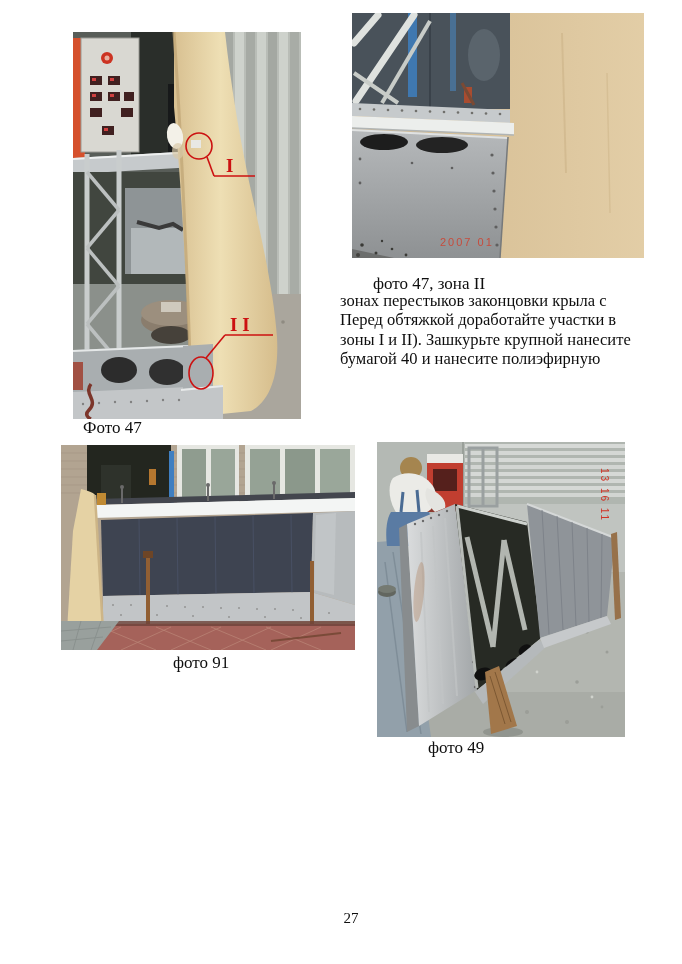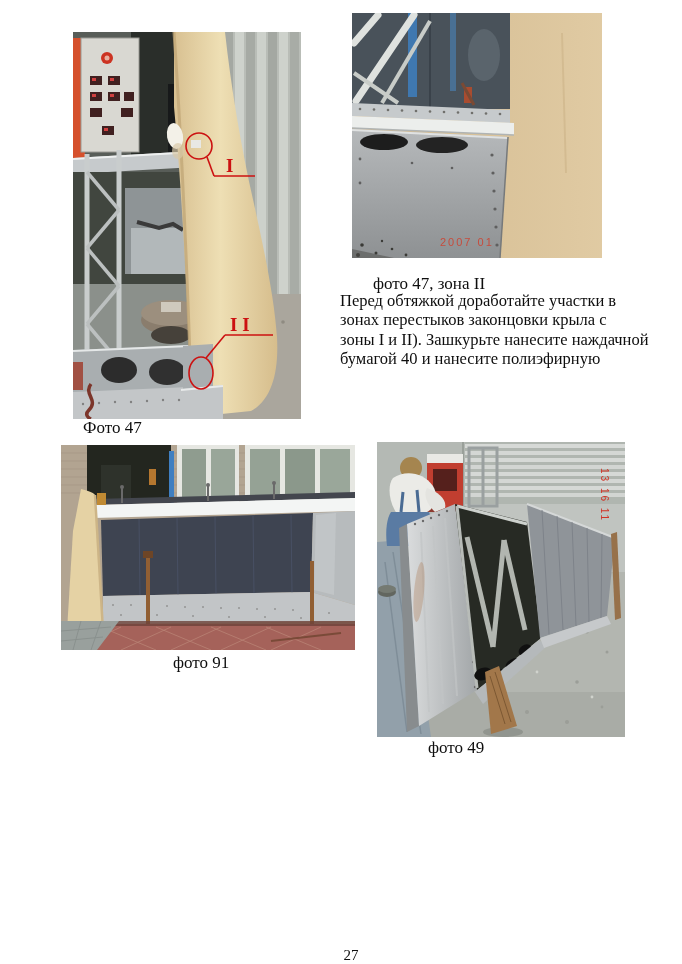--- a/index.html
+++ b/index.html
@@ -6,21 +6,21 @@
   .page{
     position:relative;width:682px;height:964px;margin:0 auto;
     background:#ffffff;overflow:hidden;
     font-family:"Liberation Serif", serif;color:#0e0e0e;
   }
   .photo{position:absolute;overflow:hidden;}
   .photo svg{display:block;}
   .caption{position:absolute;font-size:17px;line-height:1.1;white-space:nowrap;}
   .para{position:absolute;left:340px;top:291px;width:336px;font-size:16.5px;}
   .para div{line-height:19.3px;white-space:nowrap;}
-  .pagenum{position:absolute;left:0;right:0;top:947px;text-align:center;font-size:15px;padding-left:20px;}
+  .pagenum{position:absolute;left:0;right:0;top:910px;text-align:center;font-size:15px;padding-left:20px;}
 </style>
 </head>
 <body>
 
 <div class="page">
 
   <div class="photo" style="left:73px;top:32px;width:228px;height:387px;">
     <svg width="228" height="387" viewBox="0 0 228 387">
       <defs>
         <linearGradient id="wg" x1="0" y1="0" x2="1" y2="0">
@@ -135,21 +135,21 @@
         <line x1="141" y1="144" x2="182" y2="144"></line>
         <line x1="152" y1="303" x2="200" y2="303"></line>
         <line x1="152" y1="303" x2="133" y2="326"></line>
         <ellipse cx="128" cy="341" rx="12" ry="16"></ellipse>
       </g>
       <text x="153" y="140" font-size="19" font-weight="bold" fill="#cc1111" font-family="Liberation Serif, serif">I</text>
       <text x="157" y="299" font-size="19" font-weight="bold" fill="#cc1111" font-family="Liberation Serif, serif">I I</text>
     </svg>
   </div>
 
-  <div class="photo" style="left:352px;top:13px;width:250px;height:245px;">
+  <div class="photo" style="left:352px;top:13px;width:292px;height:245px;">
     <svg width="301" height="245" viewBox="0 0 301 245">
       <defs>
         <linearGradient id="zs" x1="0" y1="0" x2="0" y2="1">
           <stop offset="0" stop-color="#b6b9bb"></stop>
             <stop offset="1" stop-color="#8e9193"></stop>
         </linearGradient>
         <linearGradient id="zt" x1="0" y1="0" x2="1" y2="0">
           <stop offset="0" stop-color="#d2b98e"></stop>
             <stop offset="1" stop-color="#e3cea7"></stop>
         </linearGradient>
@@ -220,23 +220,23 @@
           <circle cx="30" cy="228" r="1.2"></circle>
       </g>
       <path d="M0,236 L42,245 L0,245 Z" fill="#4a4a46" opacity="0.5"></path>
       <text x="88" y="233" font-size="11" fill="#cc4433" opacity="0.9" letter-spacing="2" font-family="Liberation Sans, sans-serif">2007 01</text>
     </svg>
   </div>
 
   <div class="caption" style="left:373px;top:275px;">фото 47, зона II</div>
 
   <div class="para">
+    <div>зонах перестыков законцовки крыла с</div>
     <div>Перед обтяжкой доработайте участки в</div>
-    <div>зонах перестыков законцовки крыла с</div>
-    <div>зоны I и II). Зашкурьте нанесите наждачной</div>
+    <div>зоны I и II). Зашкурьте крупной нанесите</div>
     <div>бумагой 40 и нанесите полиэфирную</div>
   </div>
 
   <div class="caption" style="left:83px;top:419px;">Фото 47</div>
 
   <div class="photo" style="left:61px;top:445px;width:294px;height:205px;">
     <svg width="294" height="205" viewBox="0 0 294 205">
       <rect width="294" height="205" fill="#b2a491"></rect>
       <g stroke="#a09180" stroke-width="1" opacity="0.55">
         <line x1="0" y1="8" x2="294" y2="8"></line>

